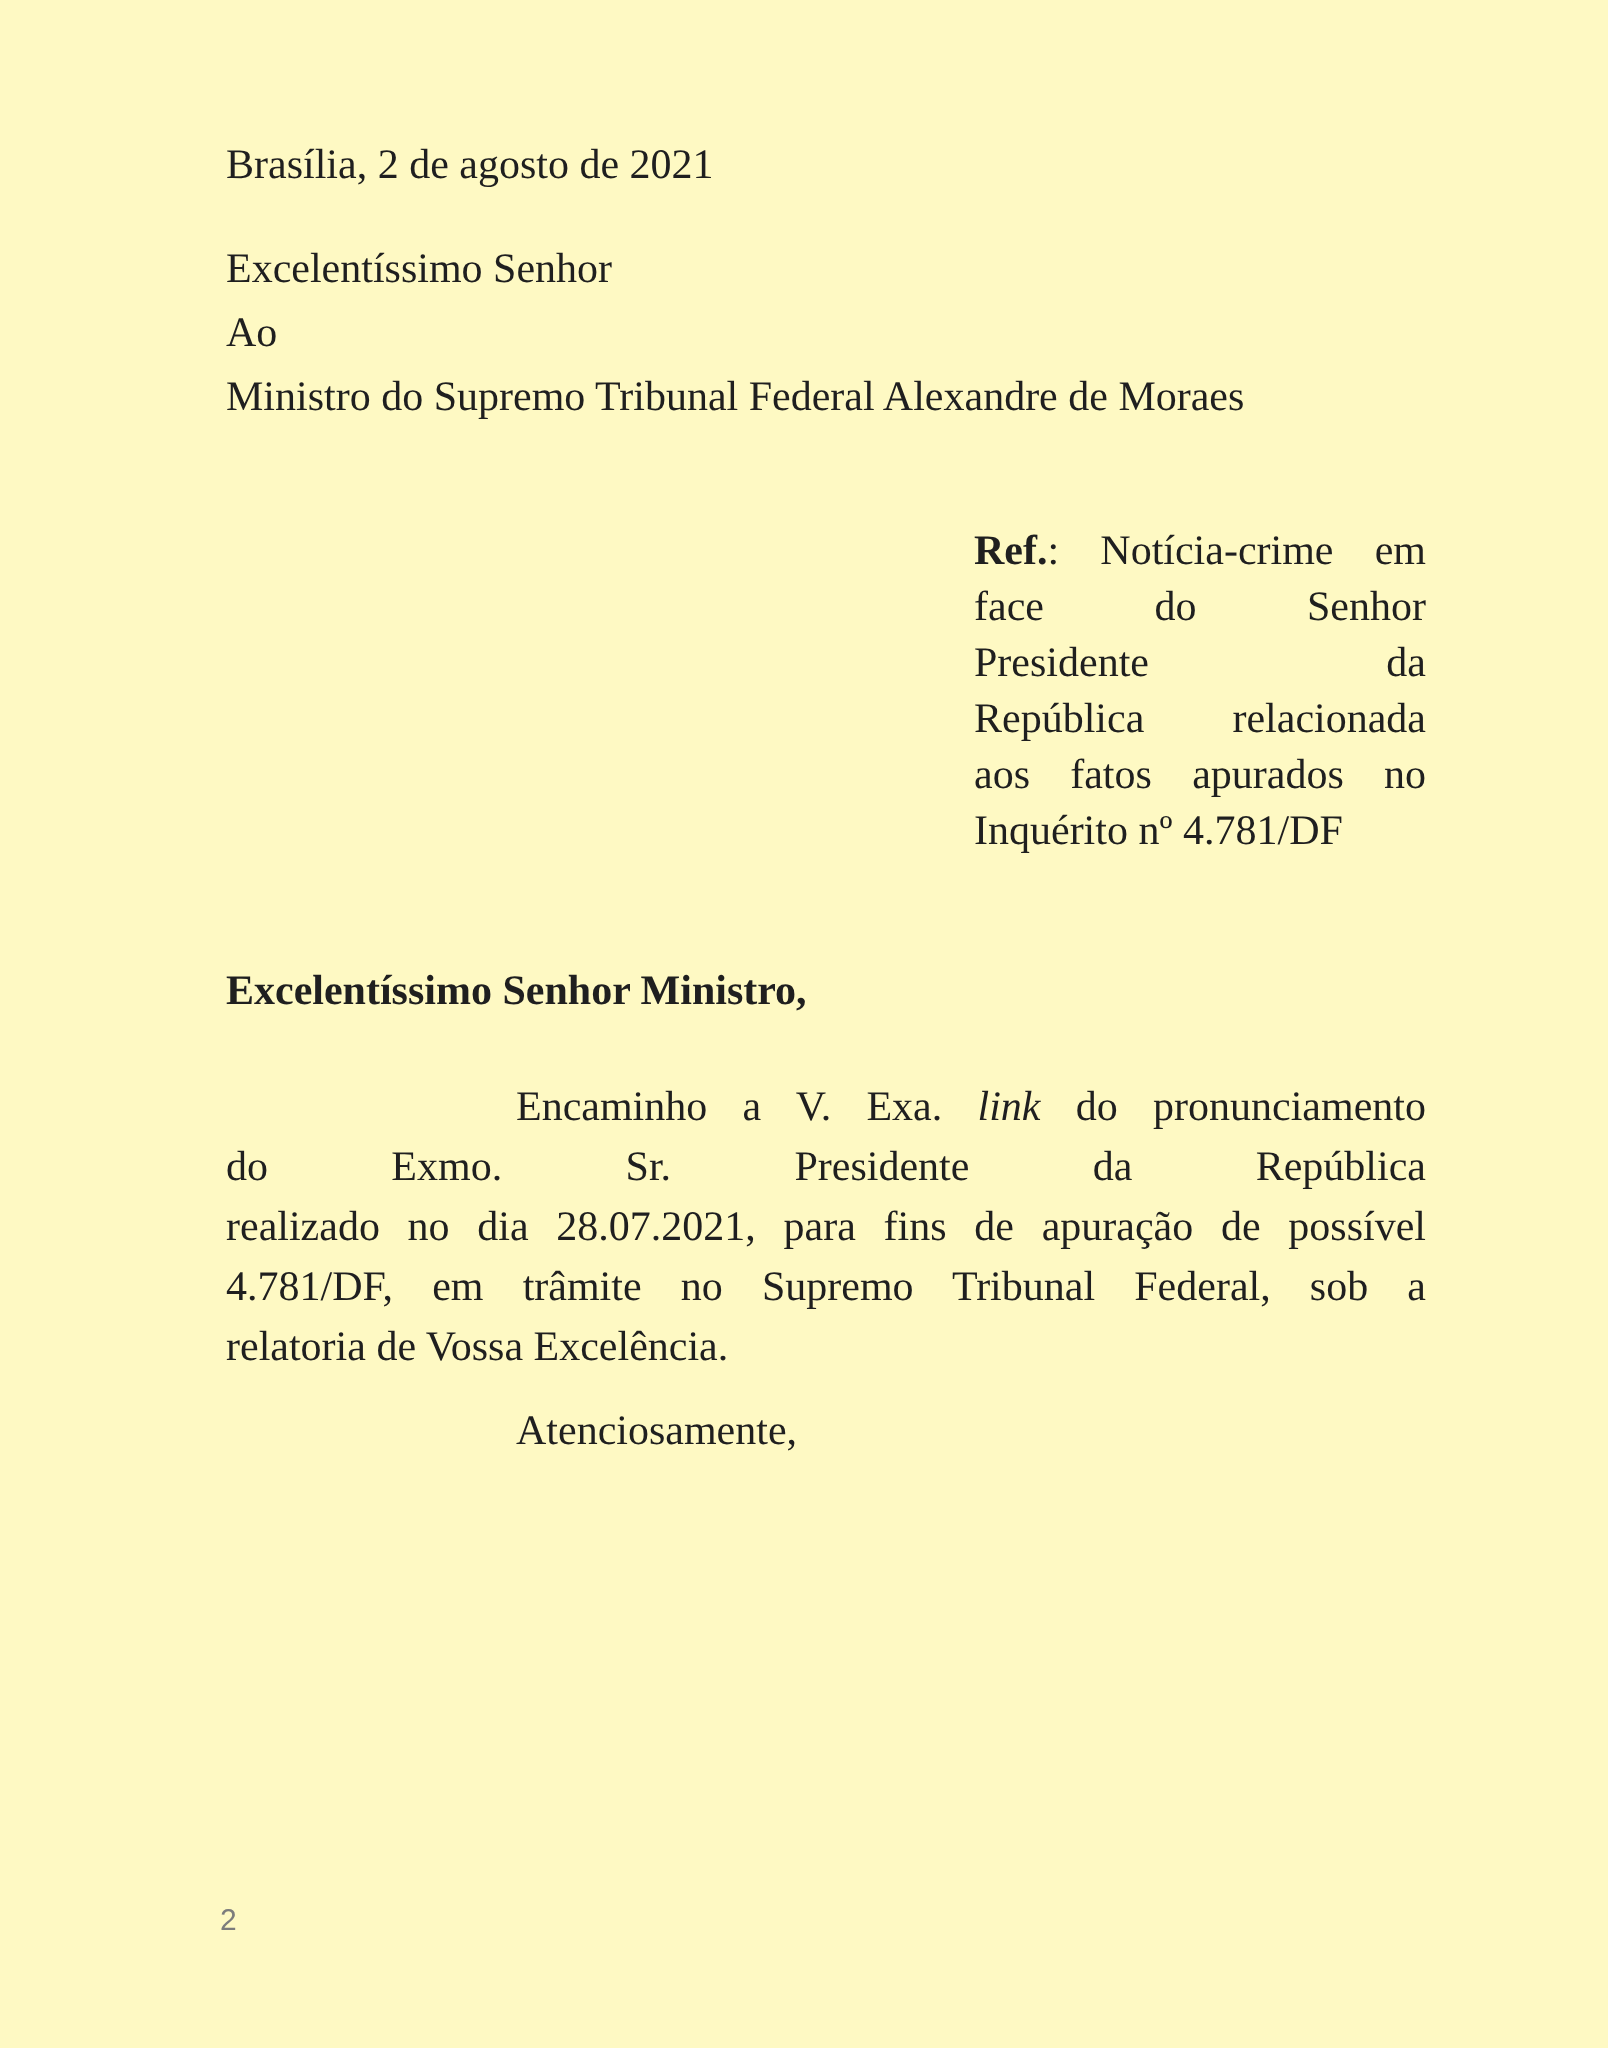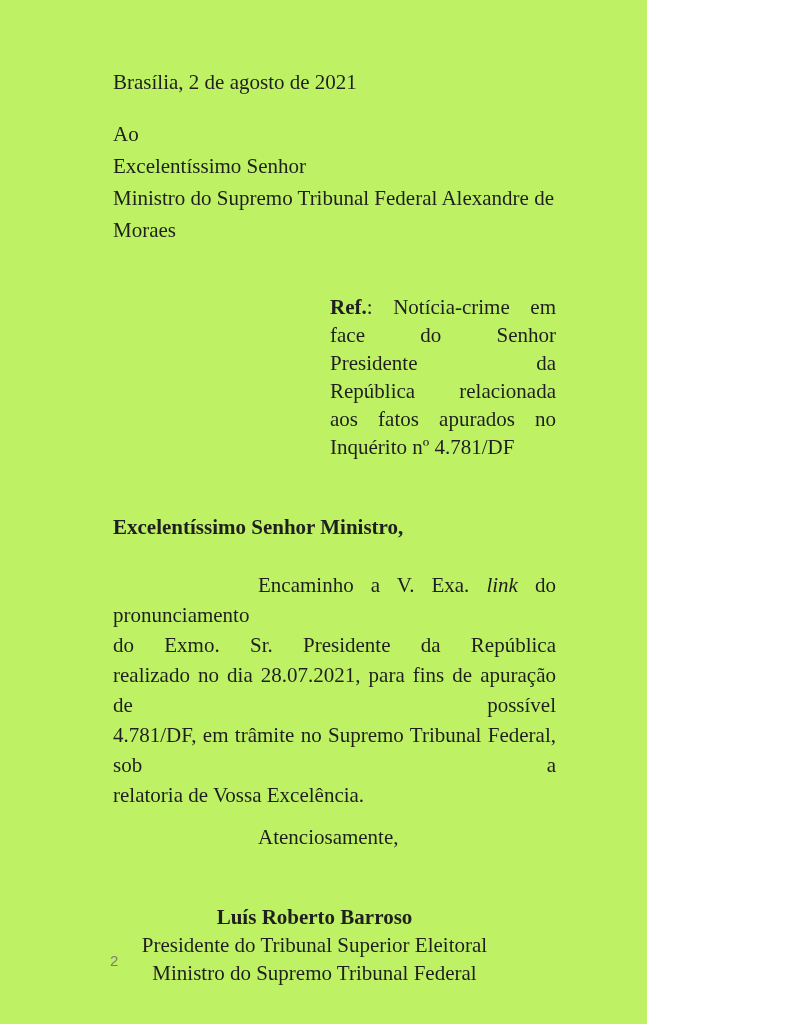--- a/index.html
+++ b/index.html
@@ -2,23 +2,23 @@
 <html><head>
 <meta charset="utf-8">
 <style>
   html, body {
     margin: 0;
     padding: 0;
     background: #ffffff;
   }
   .page {
     position: relative;
-    width: 647px;
+    width: 804px;
     height: 1024px;
-    background: #bef264;
+    background: #fef9c3;
     font-family: "Liberation Serif", "DejaVu Serif", serif;
     color: #1f1f1f;
     font-size: 21px;
     overflow: hidden;
   }
   .content {
     padding: 67px 91px 0 113px;
   }
   .date-line {
     margin: 0 0 21px 0;
@@ -85,22 +85,22 @@
 </style>
 </head>
 <body>
 
 <div class="page">
   <div class="content">
 
     <p class="date-line">Brasília, 2 de agosto de 2021</p>
 
     <div class="address">
+      <div>Excelentíssimo Senhor</div>
       <div>Ao</div>
-      <div>Excelentíssimo Senhor</div>
       <div>Ministro do Supremo Tribunal Federal Alexandre de Moraes</div>
     </div>
 
     <div class="ref-block">
       <div class="ref-line jl"><b>Ref.</b><span>: Notícia-crime em</span></div>
       <div class="ref-line jl">face do Senhor</div>
       <div class="ref-line jl">Presidente da</div>
       <div class="ref-line jl">República relacionada</div>
       <div class="ref-line jl">aos fatos apurados no</div>
       <div class="ref-line">Inquérito nº 4.781/DF</div>
@@ -111,22 +111,17 @@
     <div class="letter-body">
       <div class="body-line first jl"><span>Encaminho a V. Exa. </span><em>link</em><span> do pronunciamento</span></div>
       <div class="body-line jl">do Exmo. Sr. Presidente da República</div>
       <div class="body-line jl">realizado no dia 28.07.2021, para fins de apuração de possível</div>
       <div class="body-line jl">4.781/DF, em trâmite no Supremo Tribunal Federal, sob a</div>
       <div class="body-line">relatoria de Vossa Excelência.</div>
     </div>
 
     <p class="closing">Atenciosamente,</p>
 
-    <div class="signature">
-      <div class="sig-name">Luís Roberto Barroso</div>
-      <div>Presidente do Tribunal Superior Eleitoral</div>
-      <div>Ministro do Supremo Tribunal Federal</div>
-    </div>
 
   </div>
 
   <div class="page-number">2</div>
 </div>
 
 </body></html>

